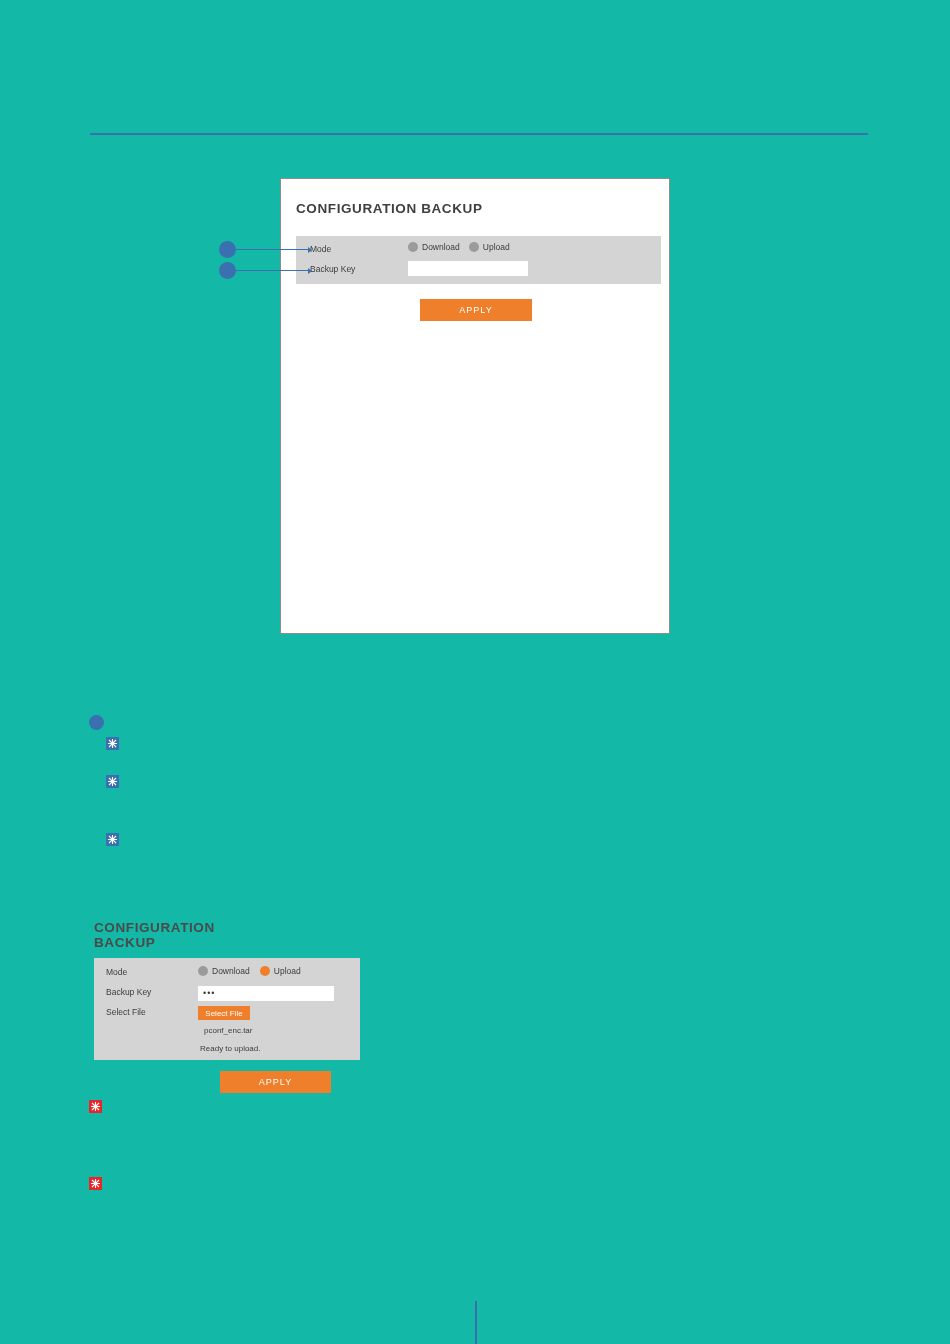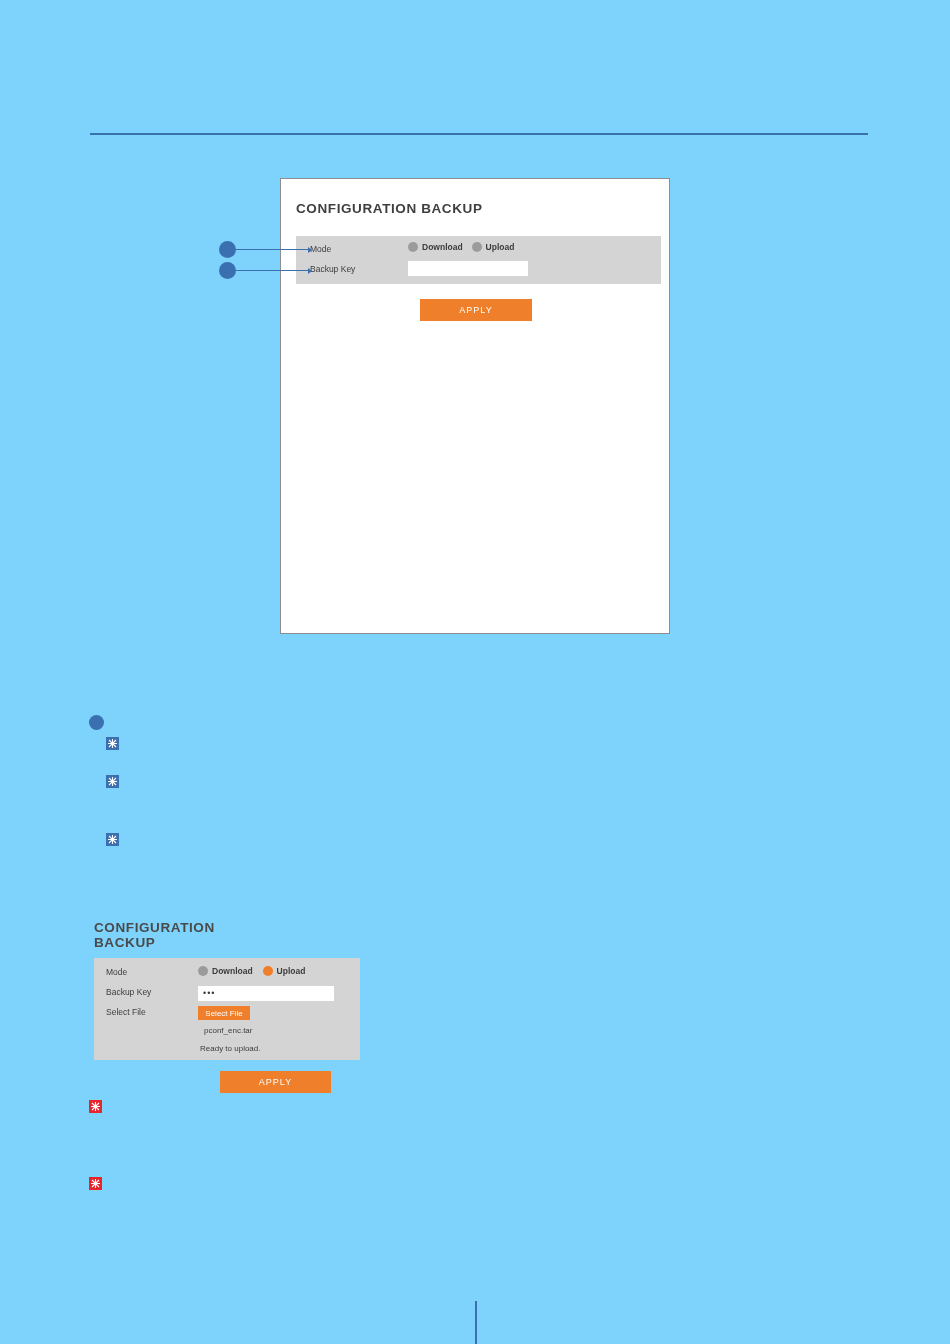--- a/index.html
+++ b/index.html
@@ -8,21 +8,21 @@
     width: 950px;
     height: 1344px;
     background: #ffffff;
     font-family: "Liberation Sans", sans-serif;
   }
 
   .page {
     position: relative;
     width: 950px;
     height: 1344px;
-    background: #7dd3fc;
+    background: #14b8a6;
     overflow: hidden;
     padding-left: 28px;
   }
 
   
   .header-rule {
     position: absolute;
     left: 90px;
     top: 133px;
     width: 778px;
@@ -84,21 +84,20 @@
     left: 112px;
     top: 1px;
     display: flex;
     align-items: center;
     gap: 9px;
   }
   .radio-opt {
     display: flex;
     align-items: center;
     gap: 4px;
-    font-weight: bold;
   }
   .radio-dot {
     width: 10px;
     height: 10px;
     border-radius: 50%;
     background: #9b9b9b;
     display: inline-block;
   }
   .radio-dot.on {
     background: #ef7f2a;

